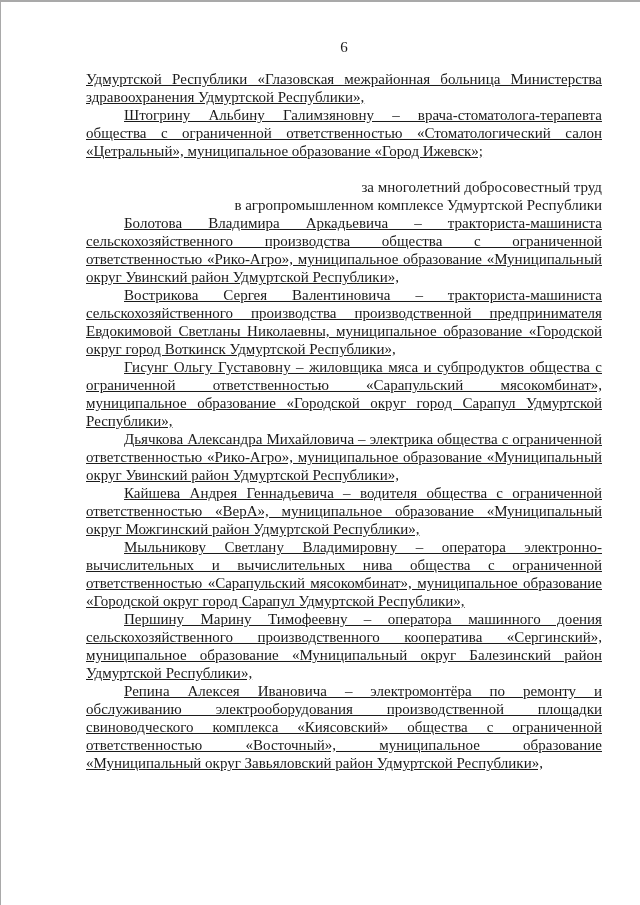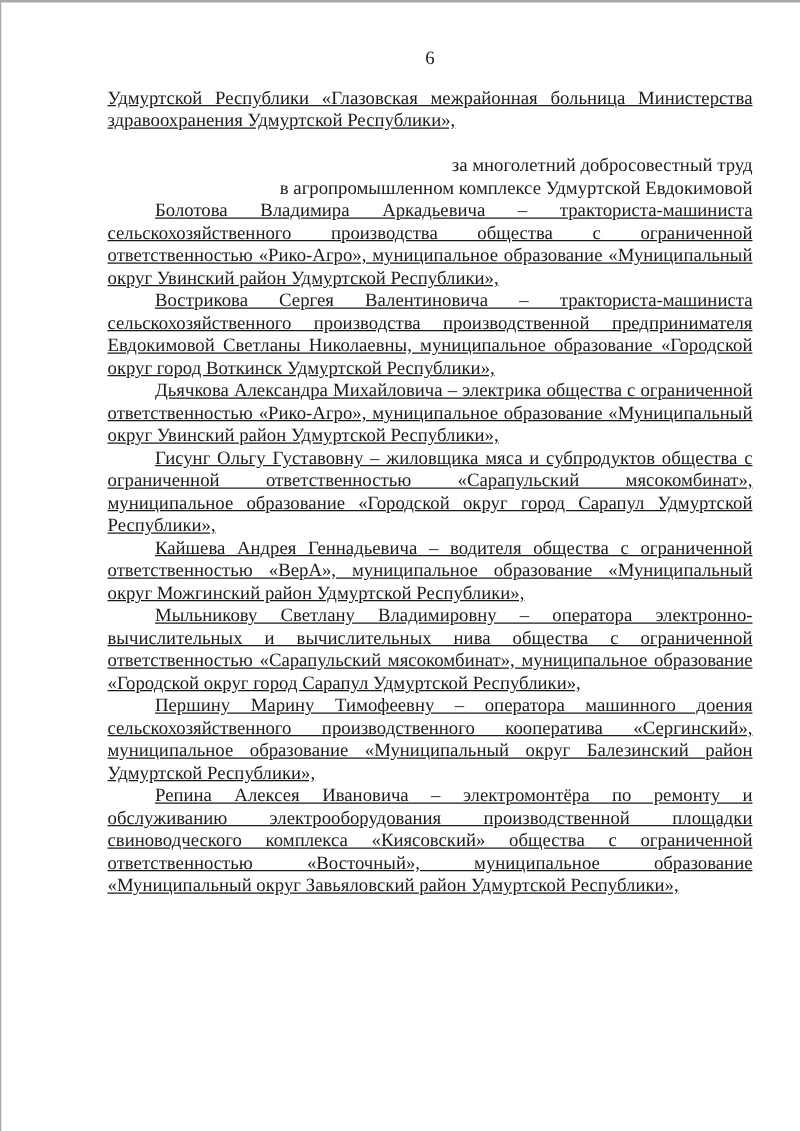--- a/index.html
+++ b/index.html
@@ -49,25 +49,26 @@
   }
 </style>
 </head>
 <body>
 
 <div class="page">
   <div class="content">
     <div class="page-number">6</div>
     <div>
         <p class="para">Удмуртской Республики «Глазовская межрайонная больница Министерства здравоохранения Удмуртской Республики»,</p>
+        <p class="para indent">Штогрину Альбину Галимзяновну – врача-стоматолога-терапевта общества с ограниченной ответственностью «Стоматологический салон «Цетральный», муниципальное образование «Город Ижевск»;</p>
         <div class="heading-line heading-first">за многолетний добросовестный труд</div>
-        <div class="heading-line">в агропромышленном комплексе Удмуртской Евдокимовой</div>
+        <div class="heading-line">в агропромышленном комплексе Удмуртской Республики</div>
         <p class="para indent">Болотова Владимира Аркадьевича – тракториста-машиниста сельскохозяйственного производства общества с ограниченной ответственностью «Рико-Агро», муниципальное образование «Муниципальный округ Увинский район Удмуртской Республики»,</p>
         <p class="para indent">Вострикова Сергея Валентиновича – тракториста-машиниста сельскохозяйственного производства производственной предпринимателя Евдокимовой Светланы Николаевны, муниципальное образование «Городской округ город Воткинск Удмуртской Республики»,</p>
+        <p class="para indent">Гисунг Ольгу Густавовну – жиловщика мяса и субпродуктов общества с ограниченной ответственностью «Сарапульский мясокомбинат», муниципальное образование «Городской округ город Сарапул Удмуртской Республики»,</p>
         <p class="para indent">Дьячкова Александра Михайловича – электрика общества с ограниченной ответственностью «Рико-Агро», муниципальное образование «Муниципальный округ Увинский район Удмуртской Республики»,</p>
-        <p class="para indent">Гисунг Ольгу Густавовну – жиловщика мяса и субпродуктов общества с ограниченной ответственностью «Сарапульский мясокомбинат», муниципальное образование «Городской округ город Сарапул Удмуртской Республики»,</p>
         <p class="para indent">Кайшева Андрея Геннадьевича – водителя общества с ограниченной ответственностью «ВерА», муниципальное образование «Муниципальный округ Можгинский район Удмуртской Республики»,</p>
         <p class="para indent">Мыльникову Светлану Владимировну – оператора электронно-вычислительных и вычислительных нива общества с ограниченной ответственностью «Сарапульский мясокомбинат», муниципальное образование «Городской округ город Сарапул Удмуртской Республики»,</p>
         <p class="para indent">Першину Марину Тимофеевну – оператора машинного доения сельскохозяйственного производственного кооператива «Сергинский», муниципальное образование «Муниципальный округ Балезинский район Удмуртской Республики»,</p>
         <p class="para indent">Репина Алексея Ивановича – электромонтёра по ремонту и обслуживанию электрооборудования производственной площадки свиноводческого комплекса «Киясовский» общества с ограниченной ответственностью «Восточный», муниципальное образование «Муниципальный округ Завьяловский район Удмуртской Республики»,</p>
       </div>
   </div>
 </div>
 
 </body></html>

